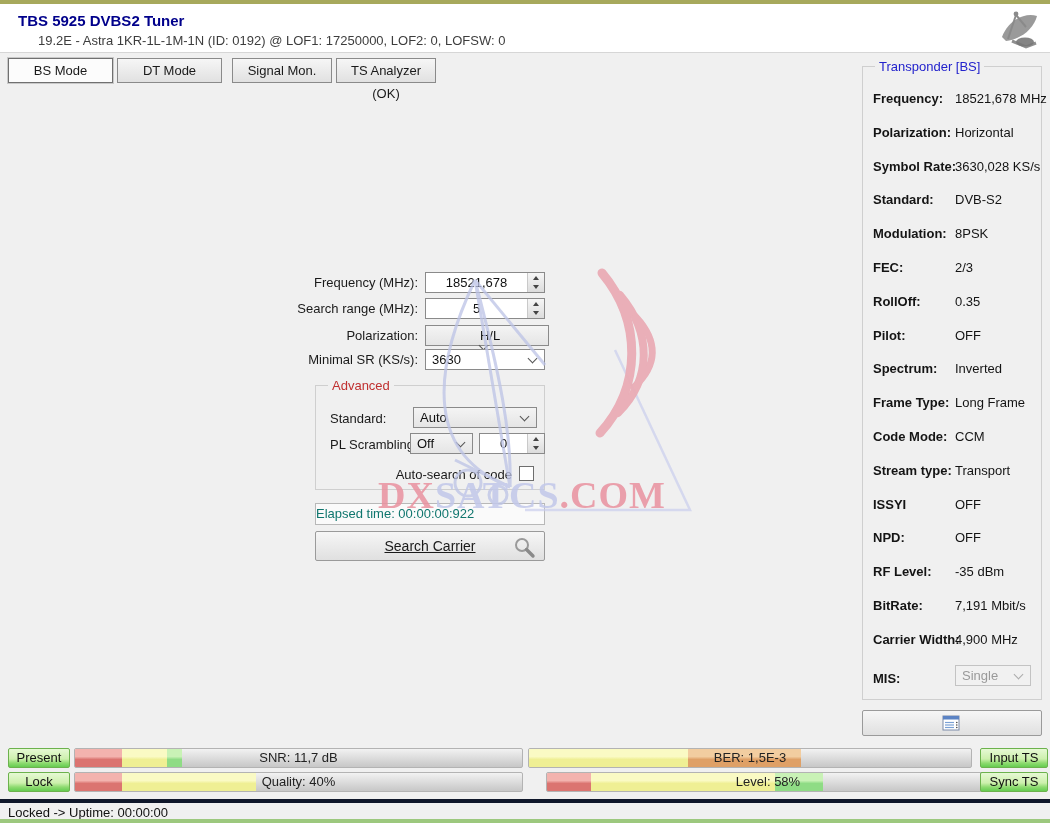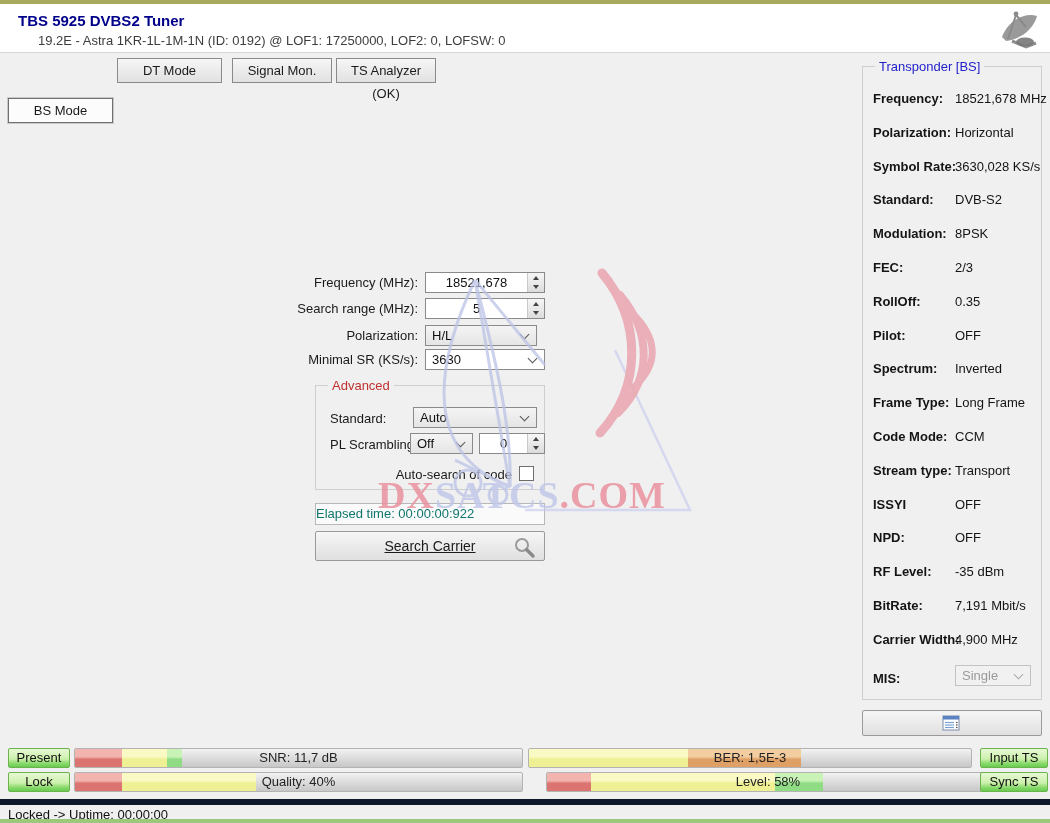--- a/index.html
+++ b/index.html
@@ -57,21 +57,21 @@
 
   
   .badge { position:absolute; height:20px; border:1px solid #6cb24d; border-radius:2px; text-align:center;
            font-size:13px; color:#111; line-height:18px;
            background:linear-gradient(180deg,#e6f9d4 0%,#cdf0ad 55%,#8edb70 78%,#65cc51 100%); }
   .bar { position:absolute; height:20px; border:1px solid #b3b3b3; border-radius:2px;
          background:linear-gradient(to bottom,#f2f2f2,#c7c7c7); }
   .bar-fill { position:absolute; inset:0; display:flex; border-radius:1px; overflow:hidden; }
   .bar-text { position:absolute; inset:0; text-align:center; font-size:13px; color:#222; line-height:18px; }
 
-  .statusbar { left:0; top:799px; width:1050px; height:22px; background:#f0f0f0; border-top:6px solid #0f172a;
+  .statusbar { left:0; top:799px; width:1050px; height:22px; background:#f0f0f0; border-top:4px solid #0f172a;
                font-size:13px; color:#111; line-height:19px; padding-left:8px; }
 
   
   .watermark { left:360px; top:255px; width:360px; height:285px; pointer-events:none; z-index:30; opacity:.85; }
   .wm-text { position:absolute; left:18px; top:218px; font-family:"Liberation Serif", serif; font-weight:bold;
              font-size:38px; letter-spacing:1px; white-space:nowrap; }
   .wm-pink { color:#e9929f; } .wm-blue { color:#c2c8ea; }
 </style>
 </head>
 <body>
@@ -87,21 +87,21 @@
       <path d="M10 28 C 16 12, 32 3, 45 7 C 42 19, 30 30, 14 32 Z" fill="#9a9a9a"></path>
       <line x1="24" y1="6" x2="16" y2="30" stroke="#8a8a8a" stroke-width="2"></line>
       <line x1="24" y1="6" x2="34" y2="18" stroke="#8a8a8a" stroke-width="2"></line>
       <circle cx="24" cy="5" r="2.4" fill="#8a8a8a"></circle>
       <path d="M20 32 L34 38 L44 34" fill="none" stroke="#8f8f8f" stroke-width="3"></path>
       <ellipse cx="33" cy="33" rx="9" ry="4.5" fill="#777" opacity="0.9"></ellipse>
     </svg>
   </div>
   <div class="abs hdr-divider"></div>
 
-  <div class="tab active" style="left:8px; width:105px;margin-top:40px;">BS Mode</div>
+  <div class="tab active" style="left:8px; width:105px;">BS Mode</div>
   <div class="tab" style="left:117px; width:105px;">DT Mode</div>
   <div class="tab" style="left:232px; width:100px;">Signal Mon.</div>
   <div class="tab" style="left:336px; width:100px;">TS Analyzer (OK)</div>
 
   <div class="abs lbl lbl-r" style="left:290px; top:275px; width:128px;">Frequency (MHz):</div>
   <div class="abs spin" style="left:425px; top:272px; width:120px; height:21px;">
     <span class="spin-val">18521,678</span>
     <span class="spin-btns">
         <span class="sb">
           <i class="tri-up"></i>
@@ -119,21 +119,21 @@
         <span class="sb">
           <i class="tri-up"></i>
         </span>
         <span class="sb">
           <i class="tri-down"></i>
         </span>
       </span>
   </div>
 
   <div class="abs lbl lbl-r" style="left:290px; top:328px; width:128px;">Polarization:</div>
-  <div class="abs combo" style="left:425px; top:325px; width:112px; height:21px;">
+  <div class="abs combo" style="left:425px; top:325px; width:124px; height:21px;flex-direction:column;">
     <span class="combo-val">H/L</span>
     <span class="chev"></span>
   </div>
 
   <div class="abs lbl lbl-r" style="left:290px; top:352px; width:128px;">Minimal SR (KS/s):</div>
   <div class="abs combo white" style="left:425px; top:349px; width:120px; height:21px;">
     <span class="combo-val">3630</span>
     <span class="chev"></span>
   </div>
 

